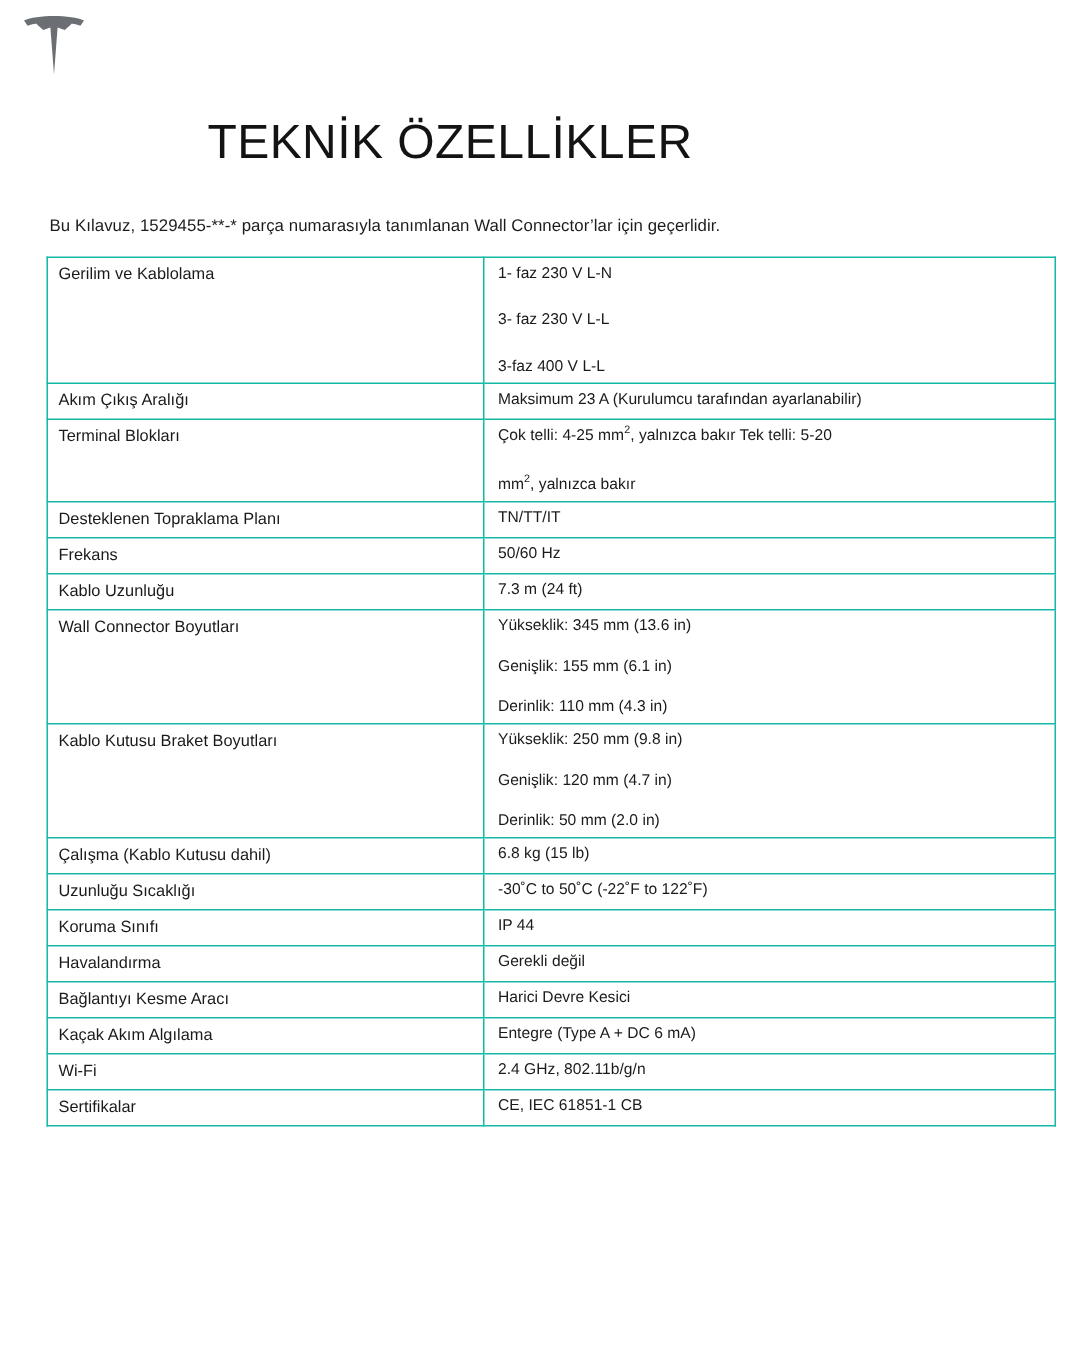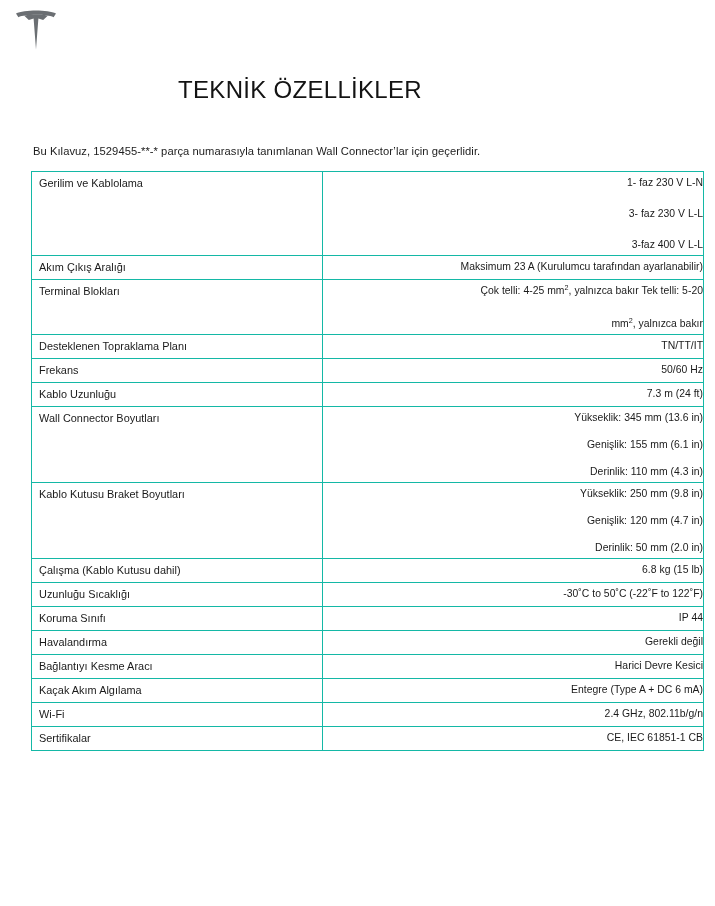--- a/index.html
+++ b/index.html
@@ -25,21 +25,21 @@
     height: 44px;
   }
 
   
   #doc-title {
     position: absolute;
     left: 0;
     top: 76px;
     width: 600px;
     text-align: center;
-    font-size: 24px;
+    font-size: 32px;
     font-weight: 400;
     letter-spacing: 0.3px;
     color: #131313;
     line-height: 1.15;
   }
 
   
   #intro-line {
     position: absolute;
     left: 33px;
@@ -86,21 +86,20 @@
   tr.short td.label,
   tr.short td.value {
     height: 13px;
     padding-top: 5px;
     padding-bottom: 5px;
   }
 
   
   .val-lines {
     display: block;
-    text-align: right;
   }
   .val-lines .ln {
     display: block;
     margin: 0;
     white-space: nowrap;
   }
 
   
   tr.r-gerilim td.value { padding-top: 26px; padding-bottom: 18px; }
   tr.r-gerilim .ln { margin-bottom: 20px; }

